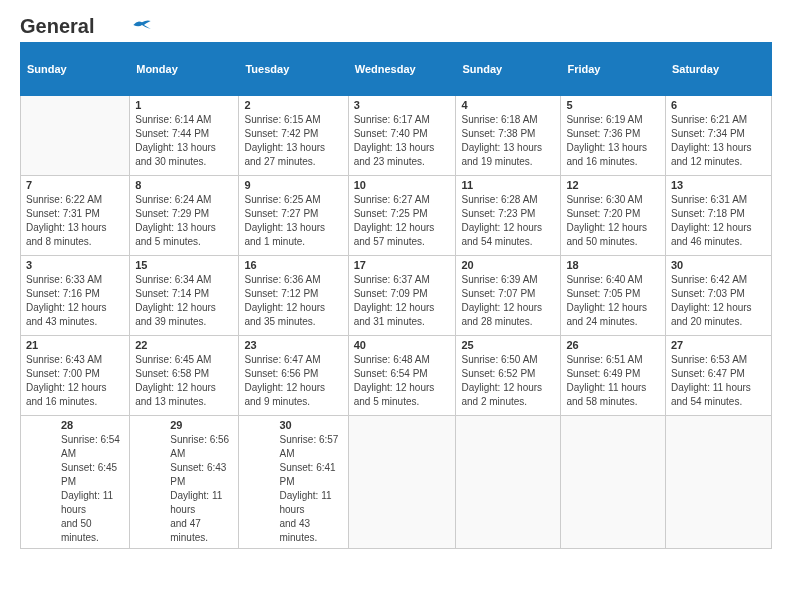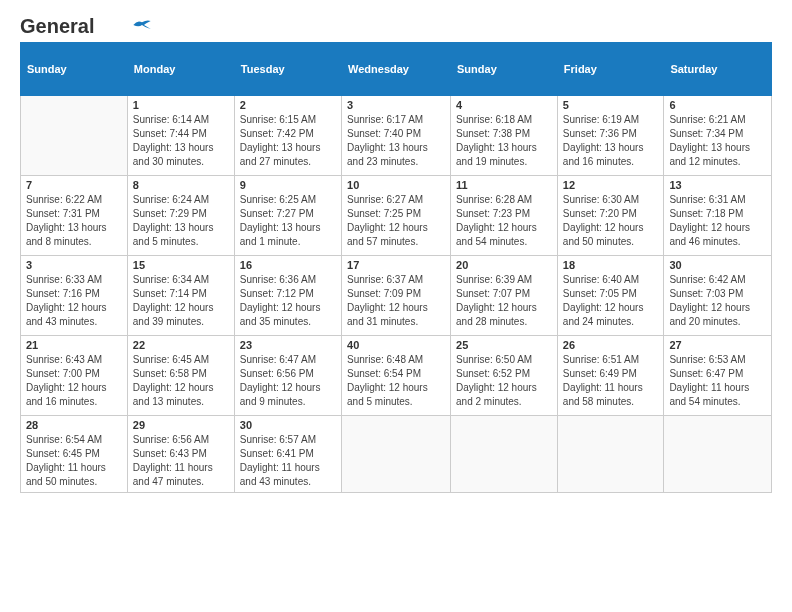--- a/index.html
+++ b/index.html
@@ -77,20 +77,21 @@
     .day-info {
       font-size: 10px;
       color: #444;
       line-height: 1.4;
     }
     .empty-cell {
       background: #f9f9f9;
     }
     .last-row td {
       height: 70px;
+      padding-left: 40px;
     }
   </style>
 </head>
 <body>
 
 <div class="page">
   <div class="header">
     <div class="logo">
       <div style="display:flex;align-items:center;">
         <div style="font-size:20px;font-weight:bold;color:#333;line-height:1;">

